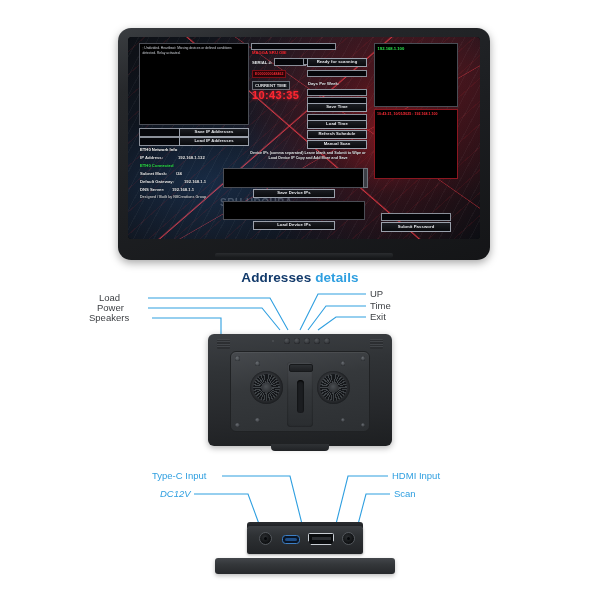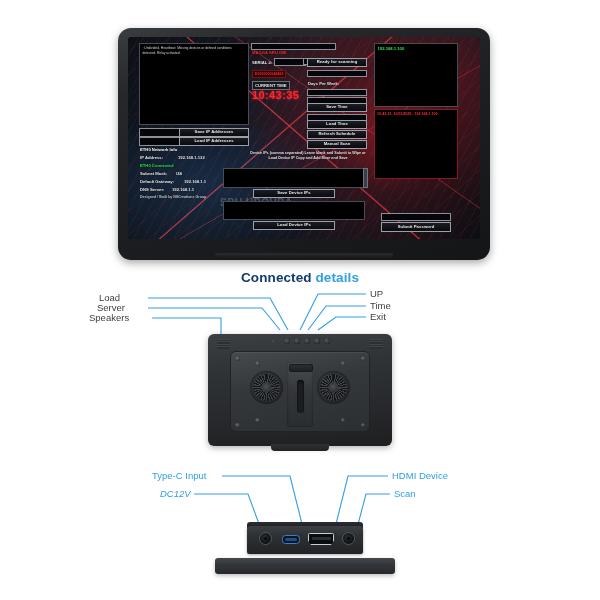--- a/index.html
+++ b/index.html
@@ -276,21 +276,21 @@
       <div class="sc fld" style="left:253px;top:176px;width:68px;height:6px;"></div>
       <div class="sc btn-sc" style="left:253px;top:185px;width:68px;height:8px;">Submit Password</div>
 
       <div class="wmark">SRU HROUBA</div>
     </div>
   </div>
   <div class="bezel-foot"></div>
 </div>
 
 <div class="sect-title">
-  <span class="t-dark">Connected</span><span>&nbsp;</span><span class="t-blue">details</span>
+  <span class="t-dark">Addresses</span><span>&nbsp;</span><span class="t-blue">details</span>
 </div>
 
 <svg class="lead-svg">
   <g stroke="#2f9fe0" stroke-width="1.1" fill="none">
 
     <path d="M148,298 L270,298 L288,330"></path>
     <path d="M148,308 L262,308 L280,330"></path>
     <path d="M152,318 L221,318 L221,352"></path>
 
     <path d="M366,294 L318,294 L300,330"></path>
@@ -354,23 +354,23 @@
     <div class="port-cap" style="left:96px;"></div>
   </div>
   <div class="jack" style="left:44px;"></div>
   <div class="usbc" style="left:67px;"></div>
   <div class="hdmi" style="left:93px;"></div>
   <div class="jack" style="left:127px;"></div>
   <div class="port-base"></div>
 </div>
 
 <div class="cal" style="left:99px;top:292px;">Load</div>
-<div class="cal" style="left:97px;top:302px;">Server</div>
+<div class="cal" style="left:97px;top:302px;">Power</div>
 <div class="cal" style="left:89px;top:312px;">Speakers</div>
 
 <div class="cal" style="left:370px;top:288px;">UP</div>
 <div class="cal" style="left:370px;top:300px;">Time</div>
 <div class="cal" style="left:370px;top:311px;text-align:center;">Exit</div>
 
 <div class="cal cal-blue" style="left:152px;top:470px;text-align:right;">Type-C Input</div>
 <div class="cal cal-blue" style="left:160px;top:488px;font-style:italic;">DC12V</div>
-<div class="cal cal-blue" style="left:392px;top:470px;">HDMI Device</div>
+<div class="cal cal-blue" style="left:392px;top:470px;">HDMI Input</div>
 <div class="cal cal-blue" style="left:394px;top:488px;">Scan</div>
 
 </body></html>

